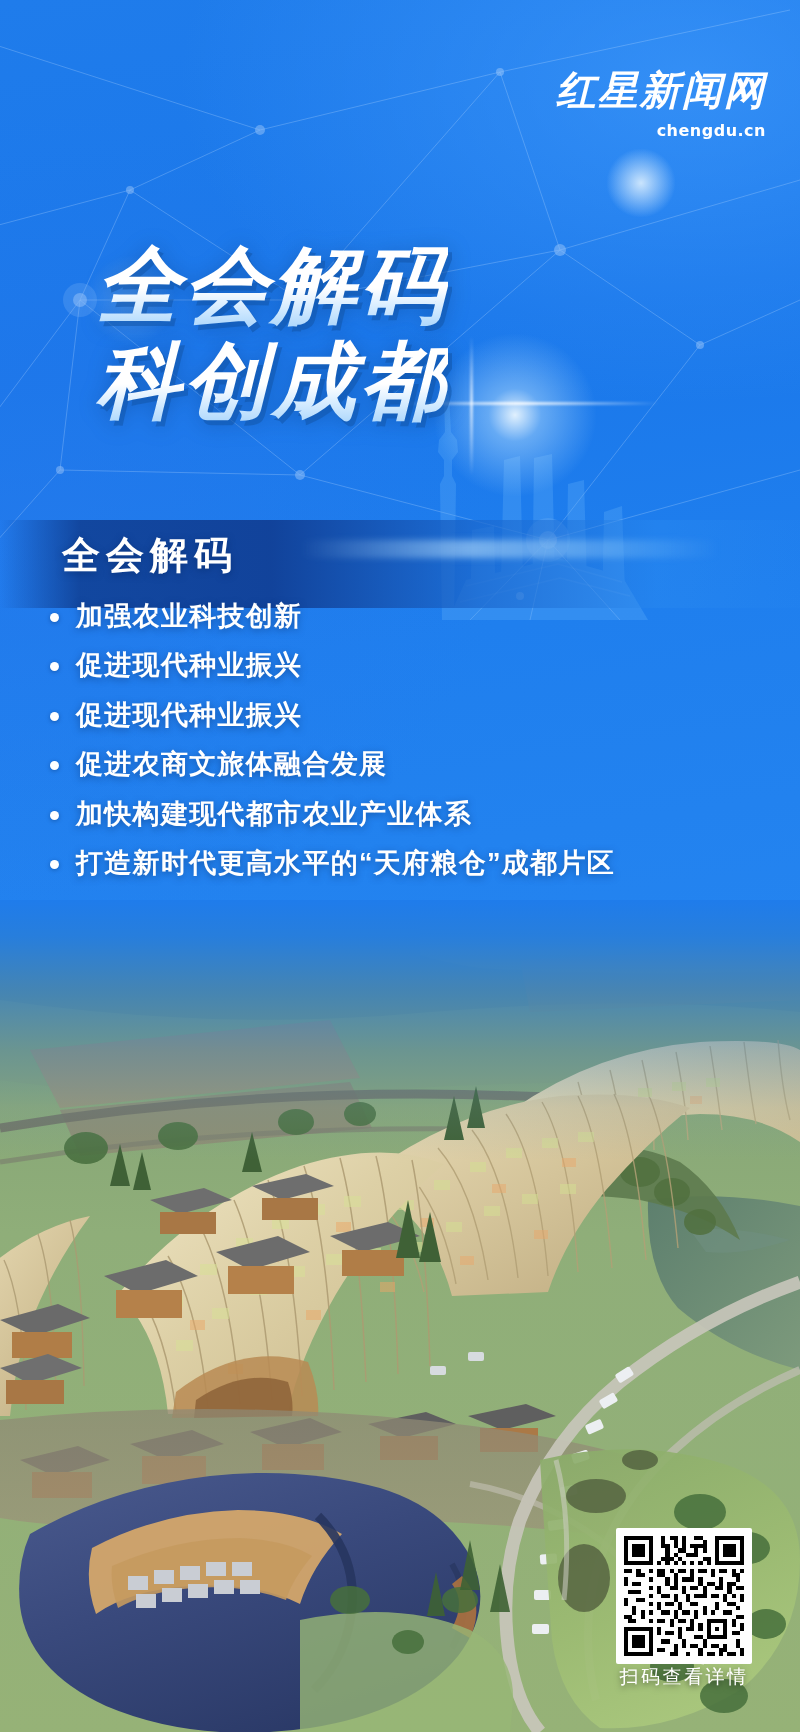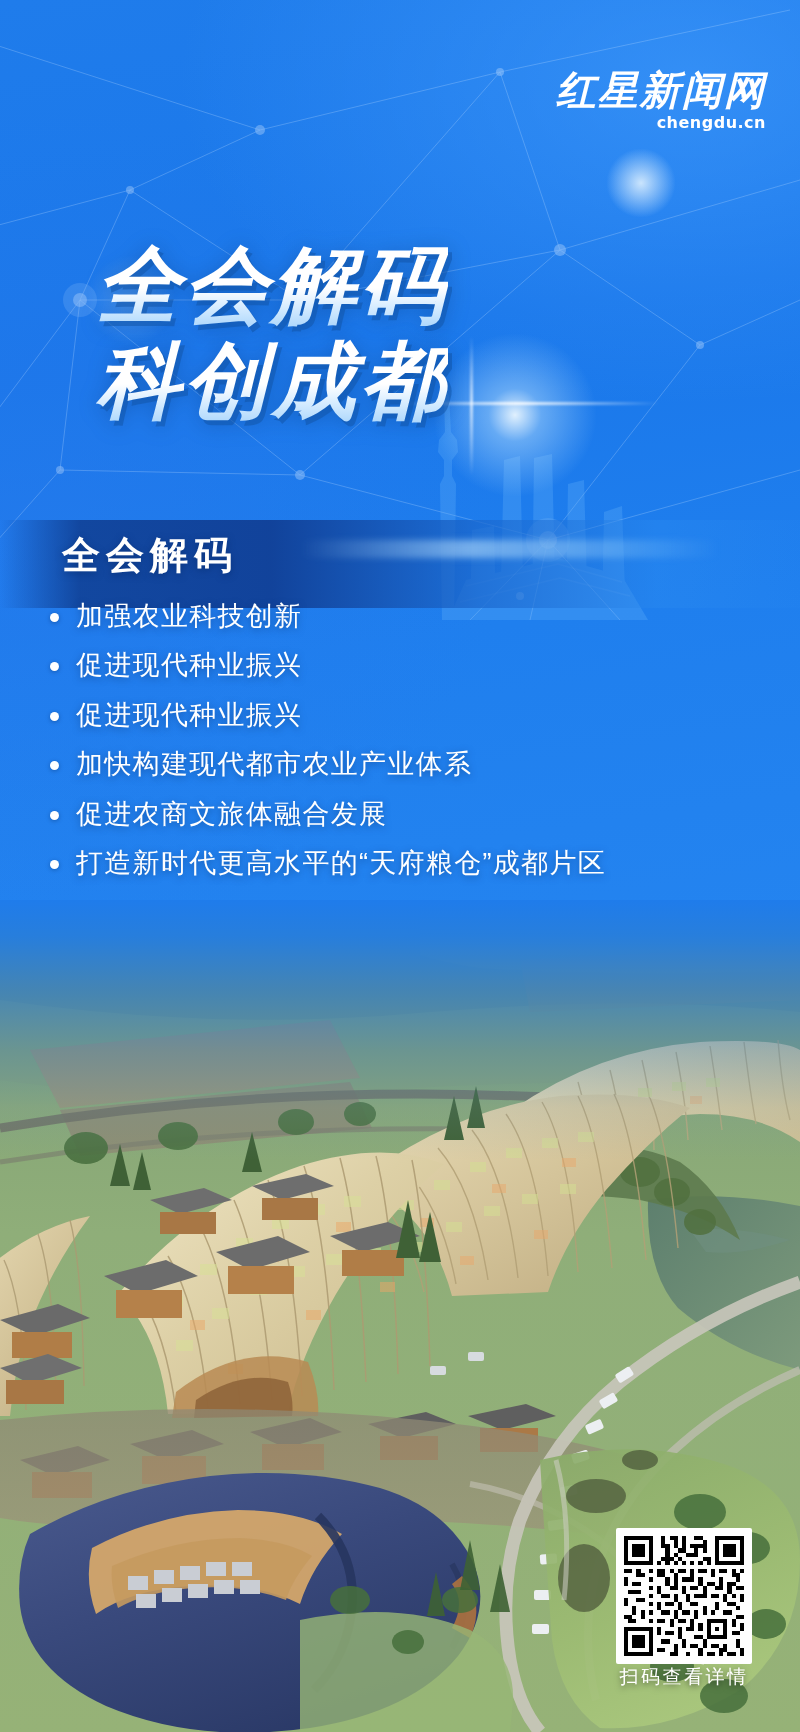--- a/index.html
+++ b/index.html
@@ -56,21 +56,21 @@
   }
 
   
   .logo{ position:absolute; right:34px; top:70px; text-align:right; line-height:1; }
   .logo-cn{
     font-family:"DejaVu Serif","Liberation Serif",serif;
     font-size:40px; font-weight:700; color:#fff; letter-spacing:2px;
     font-style:italic; white-space:nowrap;
   }
   .logo-en{
-    margin-top:5px; font-size:16px; font-weight:700; color:#fff;
+    margin-top:13px; font-size:16px; font-weight:700; color:#fff;
     letter-spacing:.5px; font-family:"DejaVu Sans",sans-serif;
   }
 
   
   .title{ position:absolute; left:96px; top:238px; }
   .title-line{
     font-size:84px; font-weight:900; font-style:italic;
     letter-spacing:4px; line-height:1.14; white-space:nowrap;
     background:linear-gradient(180deg,#ffffff 0%,#ffffff 52%,#d6ecff 72%,#9fd0fb 100%);
     -webkit-background-clip:text; background-clip:text;
@@ -107,21 +107,21 @@
     display:flex; align-items:flex-start;
     margin-bottom:17px; line-height:1.2;
   }
   .bullet .dot{
     width:9px; height:9px; border-radius:50%;
     background:#ffffff; flex:0 0 auto;
     margin:13px 17px 0 6px;
     box-shadow:0 1px 4px rgba(5,40,95,.4);
   }
   .bullet .txt{
-    font-size:27px; font-weight:400; color:#ffffff;
+    font-size:27px; font-weight:700; color:#ffffff;
     letter-spacing:1.3px;
     text-shadow:0 2px 7px rgba(8,45,105,.5);
   }
 
   
   .photo{
     position:absolute; left:0; top:900px; width:800px; height:832px;
     overflow:hidden;
   }
   .photo svg{ display:block; width:800px; height:832px; }
@@ -241,25 +241,25 @@
     <div class="bullet">
       <span class="dot"></span>
       <span class="txt">促进现代种业振兴</span>
     </div>
     <div class="bullet">
       <span class="dot"></span>
       <span class="txt">促进现代种业振兴</span>
     </div>
     <div class="bullet">
       <span class="dot"></span>
-      <span class="txt">加快构建现代都市农业产业体系</span>
+      <span class="txt">促进农商文旅体融合发展</span>
     </div>
     <div class="bullet">
       <span class="dot"></span>
-      <span class="txt">促进农商文旅体融合发展</span>
+      <span class="txt">加快构建现代都市农业产业体系</span>
     </div>
     <div class="bullet">
       <span class="dot"></span>
       <span class="txt">打造新时代更高水平的“天府粮仓”成都片区</span>
     </div>
   </div>
 
   <div class="photo">
     <svg viewBox="0 0 800 832" preserveAspectRatio="none">
       <defs>

